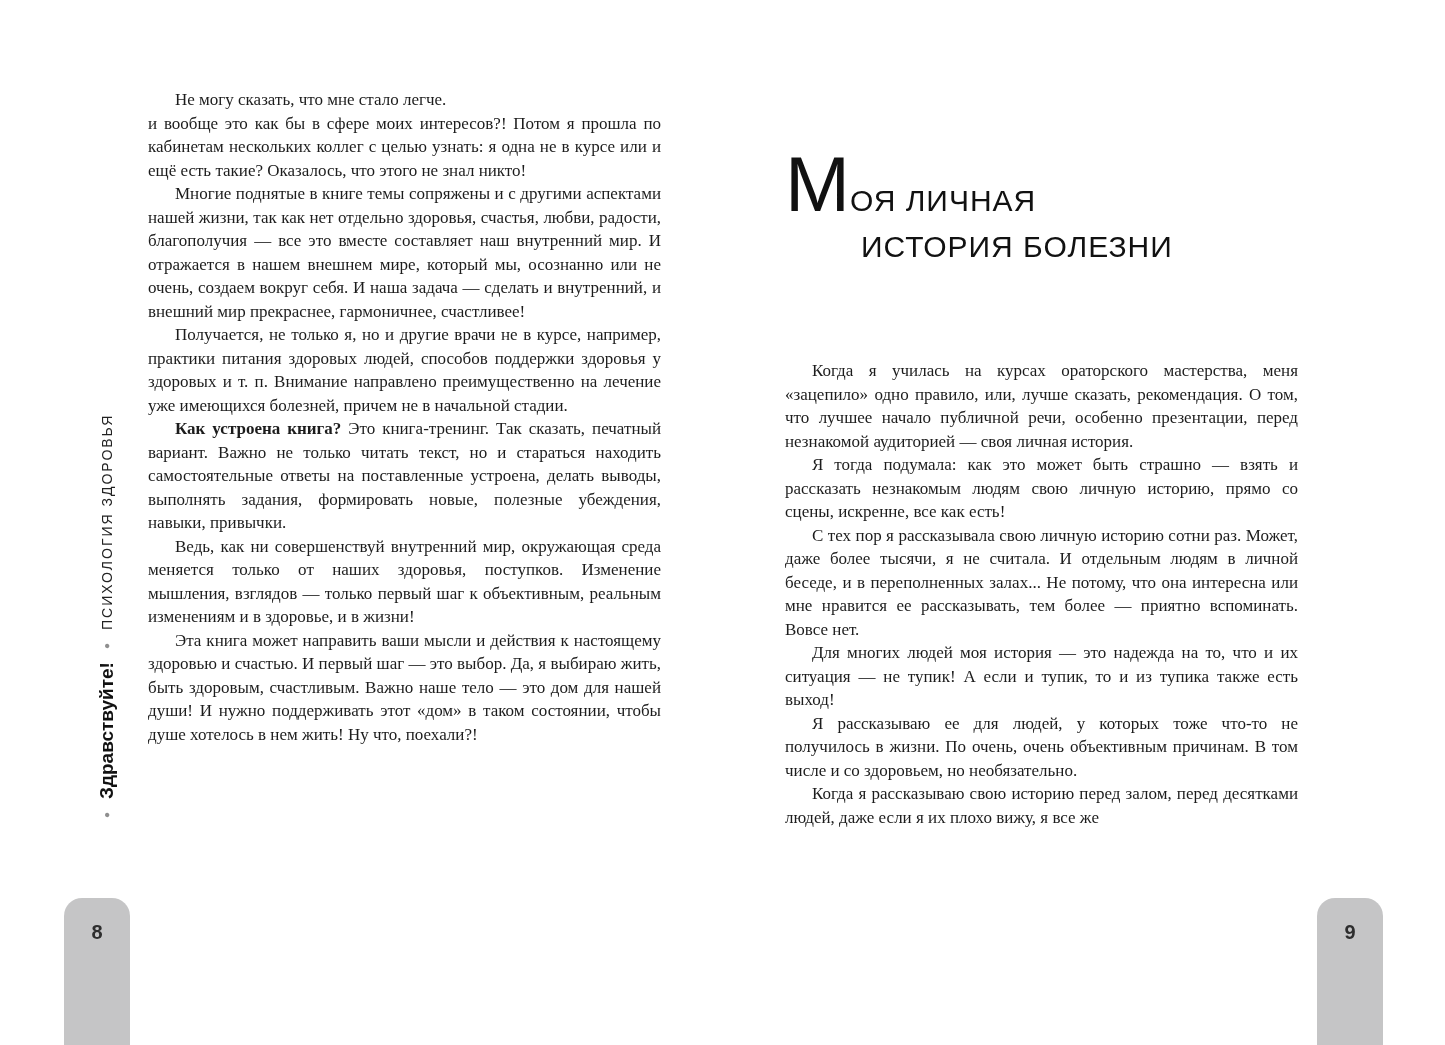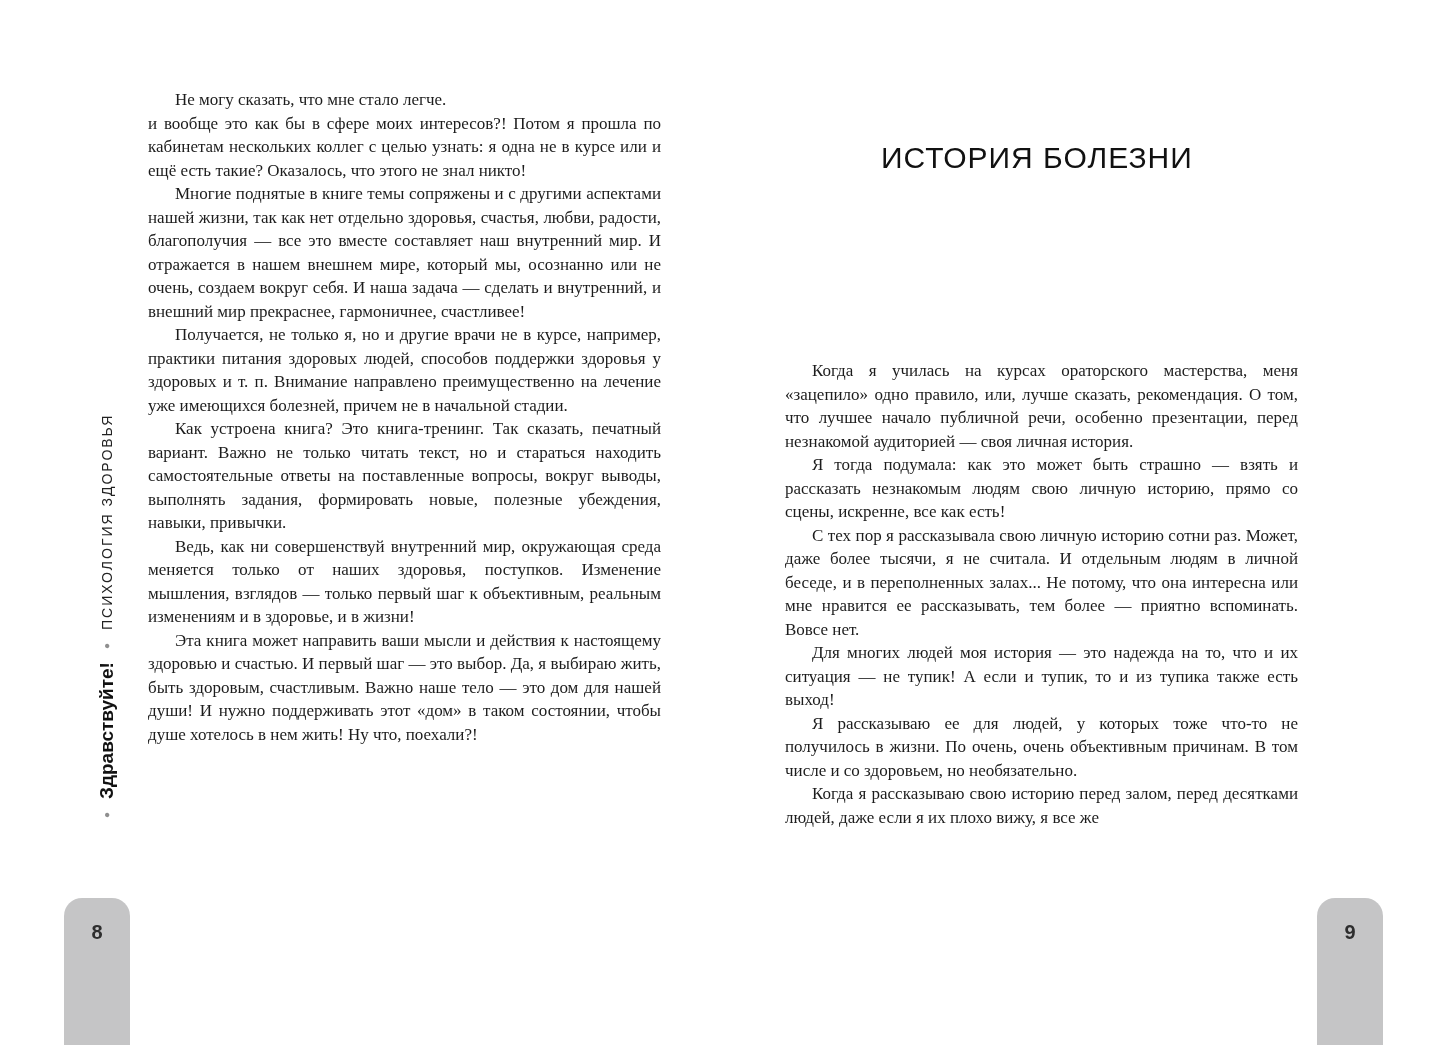--- a/index.html
+++ b/index.html
@@ -19,36 +19,36 @@
     width: 513px;
     font-size: 17px;
     line-height: 23.5px;
     text-align: justify;
     hyphens: auto;
   }
   .column-left  { left: 148px; top: 88px; }
   .column-right { left: 785px; top: 359px; }
   .para { text-indent: 27px; }
   .para.no-indent { text-indent: 0; }
-  .lead-bold { font-weight: normal; }
+  .lead-bold { font-weight: bold; }
 
   
   .chapter-title {
     position: absolute;
     left: 785px;
     top: 148px;
     width: 513px;
     font-family: "Liberation Sans", sans-serif;
     font-weight: normal;
     color: #111111;
     letter-spacing: 1px;
   }
   .title-line1 { display: block; font-size: 30px; line-height: 72px; white-space: nowrap; }
   .title-initial { font-size: 78px; letter-spacing: 0; }
-  .title-line2 { display: block; font-size: 30px; line-height: 32px; margin-left: 96px; margin-top: -6px; white-space: nowrap; }
+  .title-line2 { display: block; font-size: 30px; line-height: 32px; margin-left: 76px; margin-top: -6px; white-space: nowrap; }
 
   
   .spine {
     position: absolute;
     left: 96px;
     top: 818px;
     transform: rotate(-90deg);
     transform-origin: 0 0;
     white-space: nowrap;
   }
@@ -95,26 +95,27 @@
       <span class="spine-dot">●</span>
       <span class="spine-series">ПСИХОЛОГИЯ ЗДОРОВЬЯ</span>
     </div>
   </aside>
 
   <main class="column column-left">
     <p class="para">Не могу сказать, что мне стало легче.</p>
     <p class="para no-indent">и вообще это как бы в сфере моих интересов?! Потом я прошла по кабинетам нескольких коллег с целью узнать: я одна не в курсе или и ещё есть такие? Оказалось, что этого не знал никто!</p>
     <p class="para">Многие поднятые в книге темы сопряжены и с другими аспектами нашей жизни, так как нет отдельно здоровья, счастья, любви, радости, благополучия — все это вместе составляет наш внутренний мир. И отражается в нашем внешнем мире, который мы, осознанно или не очень, создаем вокруг себя. И наша задача — сделать и внутренний, и внешний мир прекраснее, гармоничнее, счастливее!</p>
     <p class="para">Получается, не только я, но и другие врачи не в курсе, например, практики питания здоровых людей, способов поддержки здоровья у здоровых и т. п. Внимание направлено преимущественно на лечение уже имеющихся болезней, причем не в начальной стадии.</p>
-    <p class="para"><b class="lead-bold">Как устроена книга?</b><span> Это книга-тренинг. Так сказать, печатный вариант. Важно не только читать текст, но и стараться находить самостоятельные ответы на поставленные вопросы, вокруг выводы, выполнять задания, формировать новые, полезные убеждения, навыки, привычки.</span></p>
+    <p class="para"><b class="lead-bold">Как устроена книга?</b><span> Это книга-тренинг. Так сказать, печатный вариант. Важно не только читать текст, но и стараться находить самостоятельные ответы на поставленные устроена, делать выводы, выполнять задания, формировать новые, полезные убеждения, навыки, привычки.</span></p>
     <p class="para">Ведь, как ни совершенствуй внутренний мир, окружающая среда меняется только от наших здоровья, поступков. Изменение мышления, взглядов — только первый шаг к объективным, реальным изменениям и в здоровье, и в жизни!</p>
     <p class="para">Эта книга может направить ваши мысли и действия к настоящему здоровью и счастью. И первый шаг — это выбор. Да, я выбираю жить, быть здоровым, счастливым. Важно наше тело — это дом для нашей души! И нужно поддерживать этот «дом» в таком состоянии, чтобы душе хотелось в нем жить! Ну что, поехали?!</p>
   </main>
 
   <h1 class="chapter-title">
+    <span class="title-line1"><span class="title-initial">М</span><span>ОЯ ЛИЧНАЯ</span></span>
     <span class="title-line2">ИСТОРИЯ БОЛЕЗНИ</span>
   </h1>
 
   <section class="column column-right">
     <p class="para">Когда я училась на курсах ораторского мастерства, меня «зацепило» одно правило, или, лучше сказать, рекомендация. О том, что лучшее начало публичной речи, особенно презентации, перед незнакомой аудиторией — своя личная история.</p>
     <p class="para">Я тогда подумала: как это может быть страшно — взять и рассказать незнакомым людям свою личную историю, прямо со сцены, искренне, все как есть!</p>
     <p class="para">С тех пор я рассказывала свою личную историю сотни раз. Может, даже более тысячи, я не считала. И отдельным людям в личной беседе, и в переполненных залах... Не потому, что она интересна или мне нравится ее рассказывать, тем более — приятно вспоминать. Вовсе нет.</p>
     <p class="para">Для многих людей моя история — это надежда на то, что и их ситуация — не тупик! А если и тупик, то и из тупика также есть выход!</p>
     <p class="para">Я рассказываю ее для людей, у которых тоже что-то не получилось в жизни. По очень, очень объективным причинам. В том числе и со здоровьем, но необязательно.</p>
     <p class="para">Когда я рассказываю свою историю перед залом, перед десятками людей, даже если я их плохо вижу, я все же</p>

